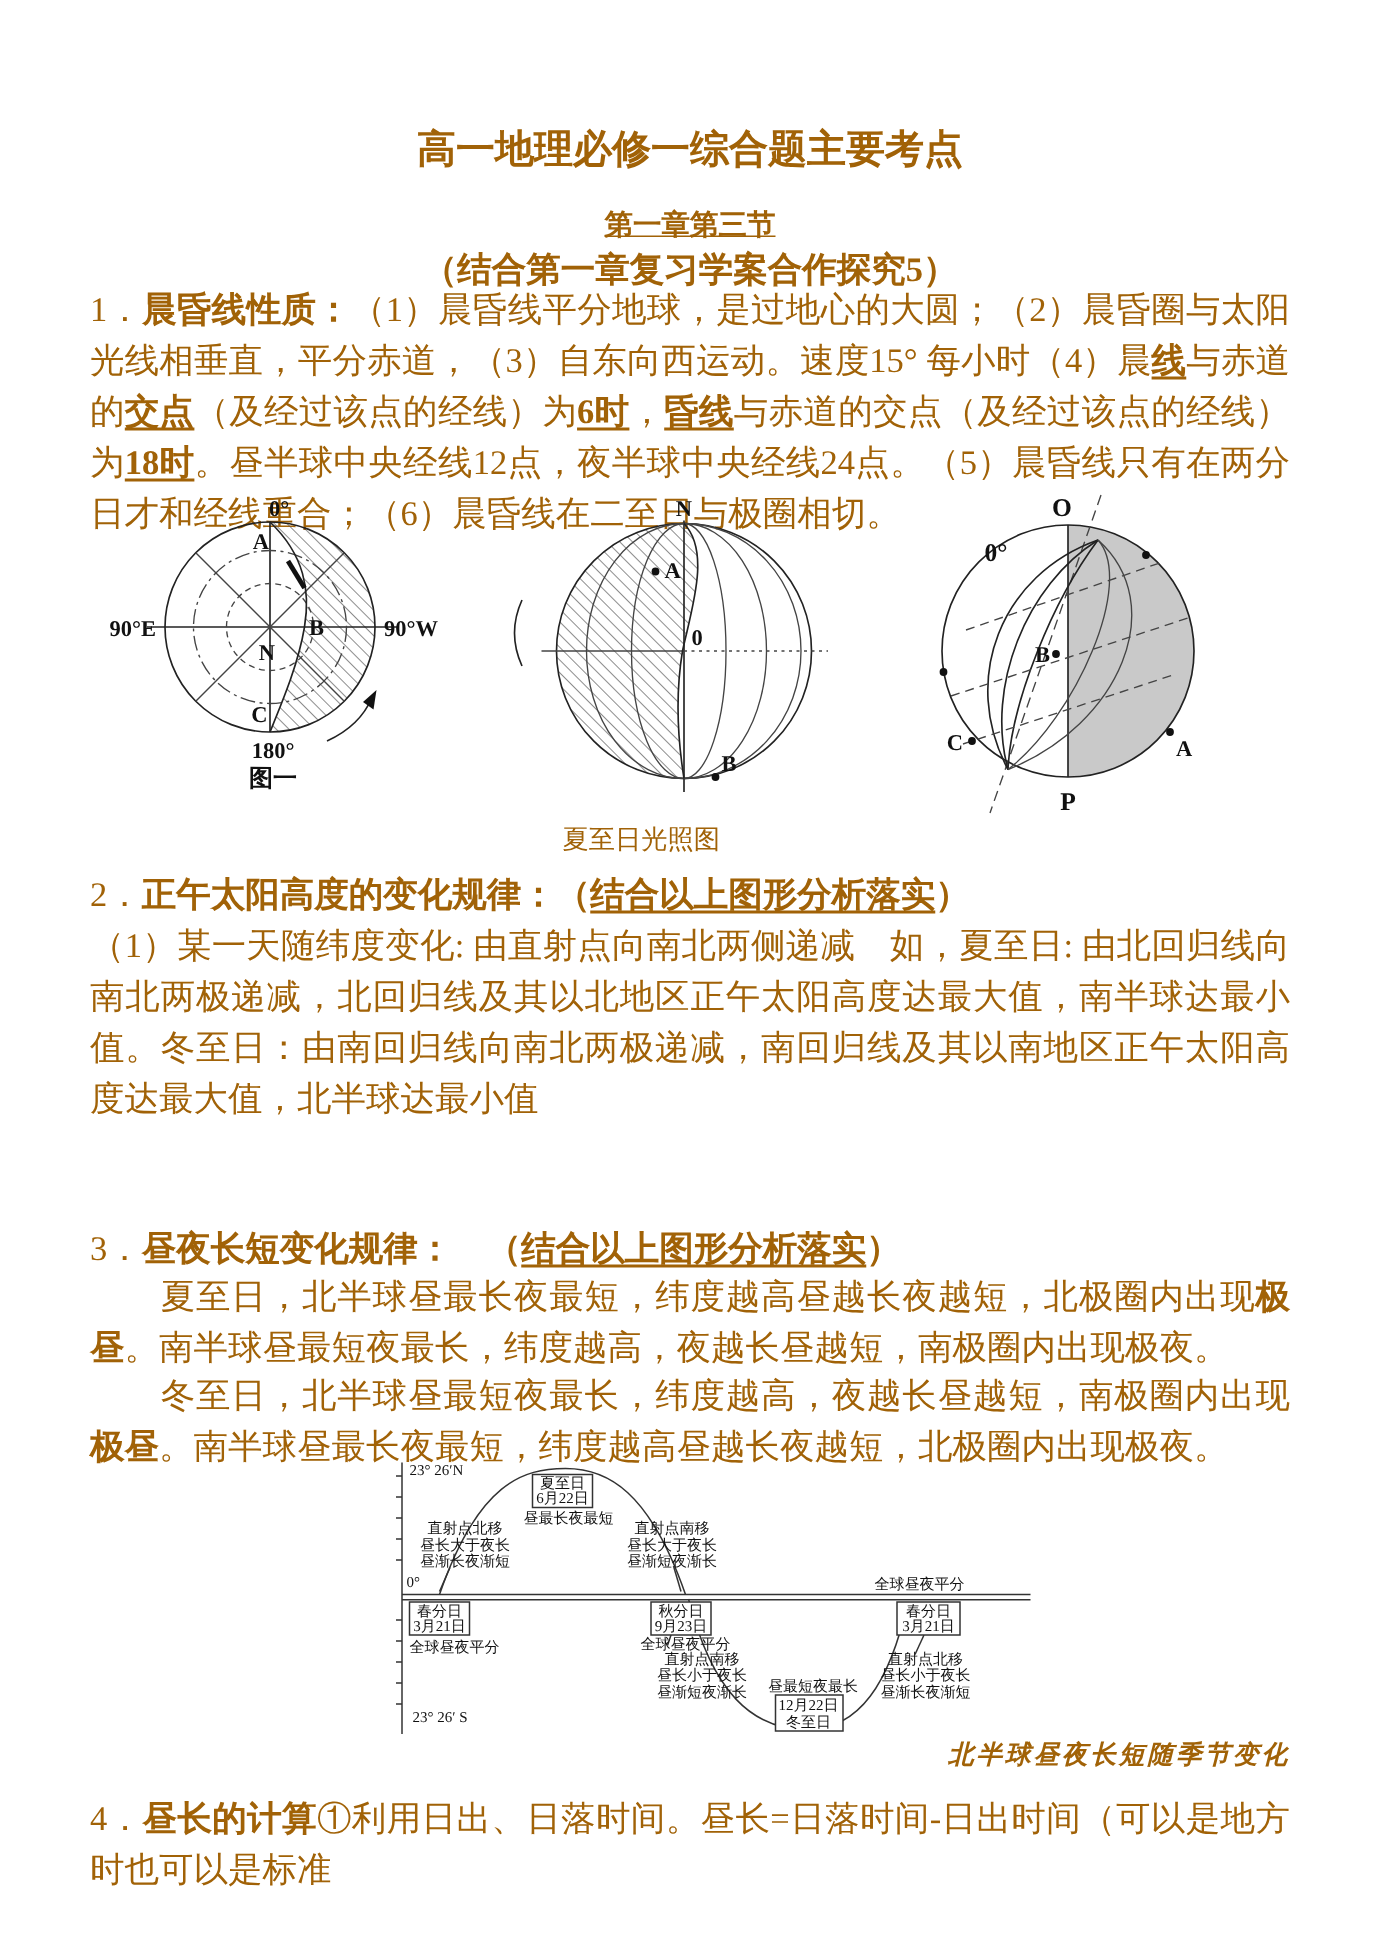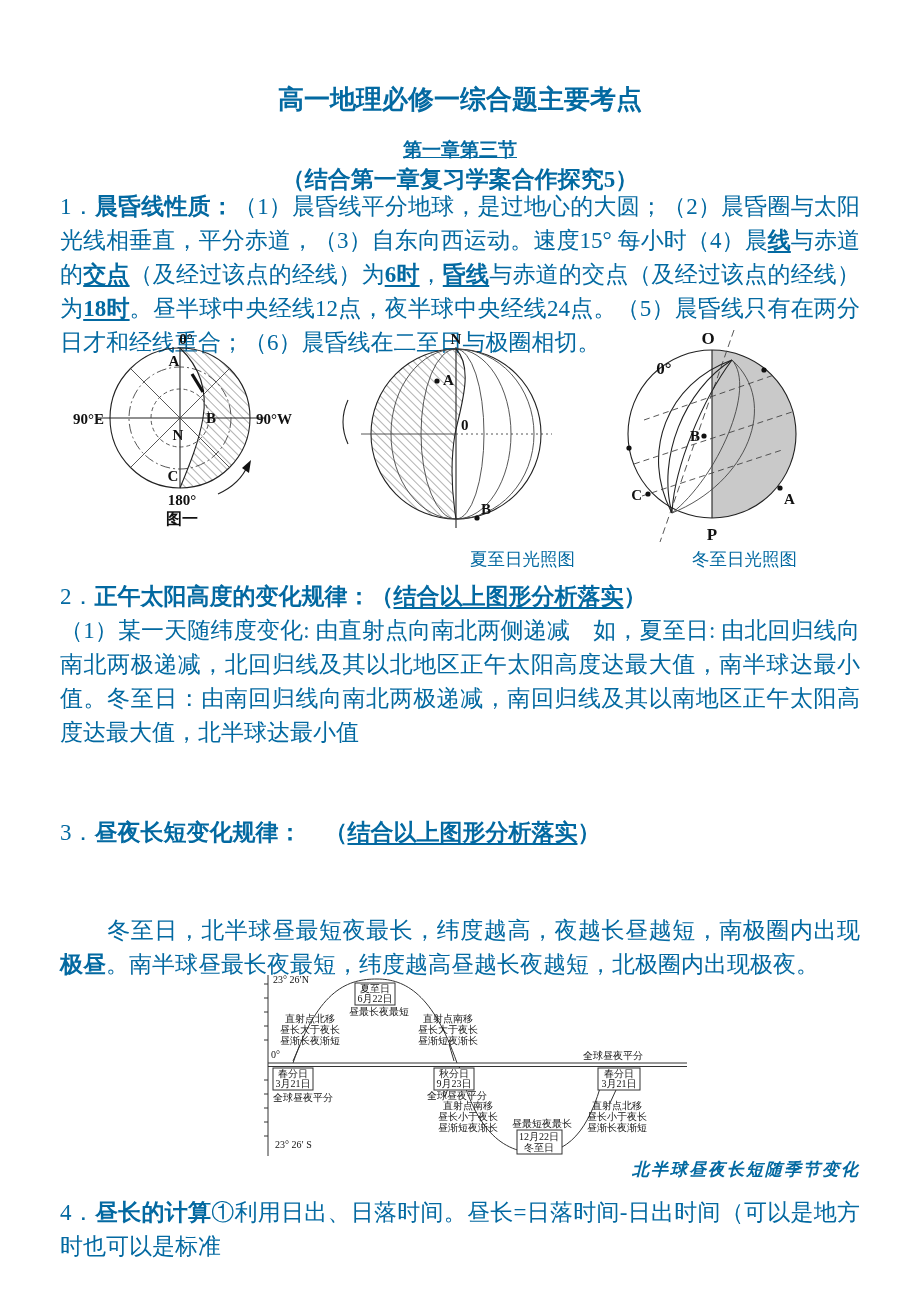--- a/index.html
+++ b/index.html
@@ -1,29 +1,29 @@
 <!DOCTYPE html>
 <html><head>
 <meta charset="utf-8">
 <style>
   html,body{margin:0;padding:0;background:#ffffff;}
   .page{position:relative;width:920px;height:1300px;background:#fff;overflow:hidden;
-        font-family:"Liberation Serif","DejaVu Serif",serif;color:#0369a1;}
+        font-family:"Liberation Serif","DejaVu Serif",serif;color:#a16207;}
   .title{position:absolute;top:82px;left:0;width:100%;text-align:center;
          font-size:26px;font-weight:bold;}
   .h2{position:absolute;top:137px;left:0;width:100%;text-align:center;
       font-size:19px;font-weight:bold;text-decoration:underline;}
   .h3{position:absolute;top:164px;left:0;width:100%;text-align:center;
       font-size:23px;font-weight:bold;}
   .para{position:absolute;left:60px;width:800px;font-size:23px;line-height:34px;
         text-align:justify;}
   .indent{text-indent:2.05em;}
   .b{font-weight:bold;}
   .bu{font-weight:bold;text-decoration:underline;text-underline-offset:3px;}
-  .figcap{position:absolute;font-size:17.5px;text-align:right;}
+  .figcap{position:absolute;font-size:17.5px;text-align:left;}
   .chartcap{position:absolute;top:1158px;left:60px;width:800px;text-align:right;
             font-size:17px;font-weight:bold;font-style:italic;letter-spacing:2px;}
   svg{position:absolute;overflow:visible;}
   svg text{font-family:"Liberation Serif","DejaVu Serif",serif;fill:#111;}
   .figtext{font-size:15px;font-weight:bold;}
   .smalltext{font-size:10px;}
   .ln{stroke:#222;stroke-width:1.1;fill:none;}
   .lnthin{stroke:#444;stroke-width:0.9;fill:none;}
   .dash{stroke-dasharray:4 3;}
   .dashdot{stroke-dasharray:10 3 2 3;}
@@ -116,25 +116,25 @@
     <circle cx="152" cy="42" r="2.6" fill="#111"></circle>
     <text class="figtext" style="font-size:17px" x="96" y="16" text-anchor="middle">O</text>
     <text class="figtext" style="font-size:17px" x="52" y="46" text-anchor="middle">0°</text>
     <text class="figtext" x="88" y="113" text-anchor="end">B</text>
     <text class="figtext" x="30" y="172" text-anchor="end">C</text>
     <text class="figtext" x="172" y="176" text-anchor="start">A</text>
     <text class="figtext" style="font-size:17px" x="100" y="212" text-anchor="middle">P</text>
   </svg>
 
   <div class="figcap" style="left:375px;top:547px;width:200px">夏至日光照图</div>
-  <div class="figcap" style="left:597px;top:547px;width:200px">冬至日光照图</div>
 
   <div class="para" style="top:580px"><span>2．</span><span class="b">正午太阳高度的变化规律：</span><span class="b">（</span><span class="bu">结合以上图形分析落实</span><span class="b">）</span></div>
   <div class="para" style="top:614px"><span>（1）某一天随纬度变化: 由直射点向南北两侧递减　如，夏至日: 由北回归线向南北两极递减，北回归线及其以北地区正午太阳高度达最大值，南半球达最小值。冬至日：由南回归线向南北两极递减，南回归线及其以南地区正午太阳高度达最大值，北半球达最小值</span></div>
   <div class="para" style="top:816px"><span>3．</span><span class="b">昼夜长短变化规律：</span><span>　</span><span class="b">（</span><span class="bu">结合以上图形分析落实</span><span class="b">）</span></div>
+  <div class="para indent" style="top:848px"><span>夏至日，北半球昼最长夜最短，纬度越高昼越长夜越短，北极圈内出现</span><span class="b">极昼</span><span>。南半球昼最短夜最长，纬度越高，夜越长昼越短，南极圈内出现极夜。</span></div>
   <div class="para indent" style="top:914px"><span>冬至日，北半球昼最短夜最长，纬度越高，夜越长昼越短，南极圈内出现</span><span class="b">极昼</span><span>。南半球昼最长夜最短，纬度越高昼越长夜越短，北极圈内出现极夜。</span></div>
 
   <svg style="left:253px;top:970px" width="440" height="192" viewBox="0 0 440 192">
     <line class="chartln" x1="15" y1="5" x2="15" y2="186"></line>
     <path class="chartln" d="M11,14 H15 M11,28 H15 M11,42 H15 M11,56 H15 M11,70 H15 M11,110 H15 M11,124 H15 M11,138 H15 M11,152 H15 M11,166 H15"></path>
     <line class="chartln" x1="15" y1="93" x2="434" y2="93"></line>
     <line class="chartln" x1="15" y1="96.5" x2="434" y2="96.5"></line>
     <path class="chartln" d="M40,93 C66,18 96,9 124,9 C152,9 180,24 204,93"></path>
     <path class="chartln" d="M206,96 C222,158 248,183 285,183 C320,183 340,152 352,99"></path>
     <line class="chartln" x1="40" y1="91" x2="47" y2="75"></line>

